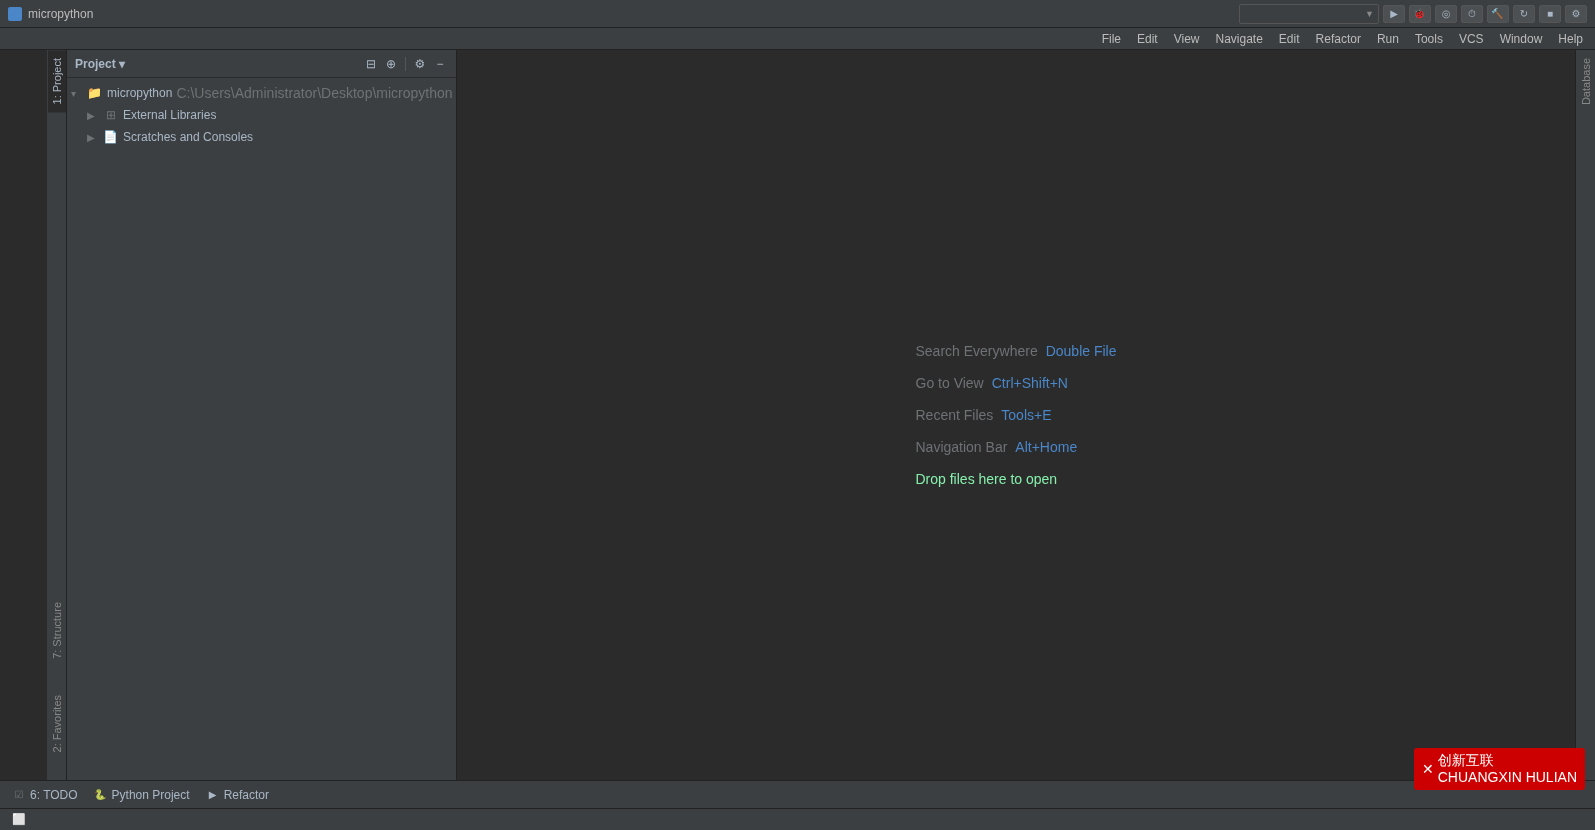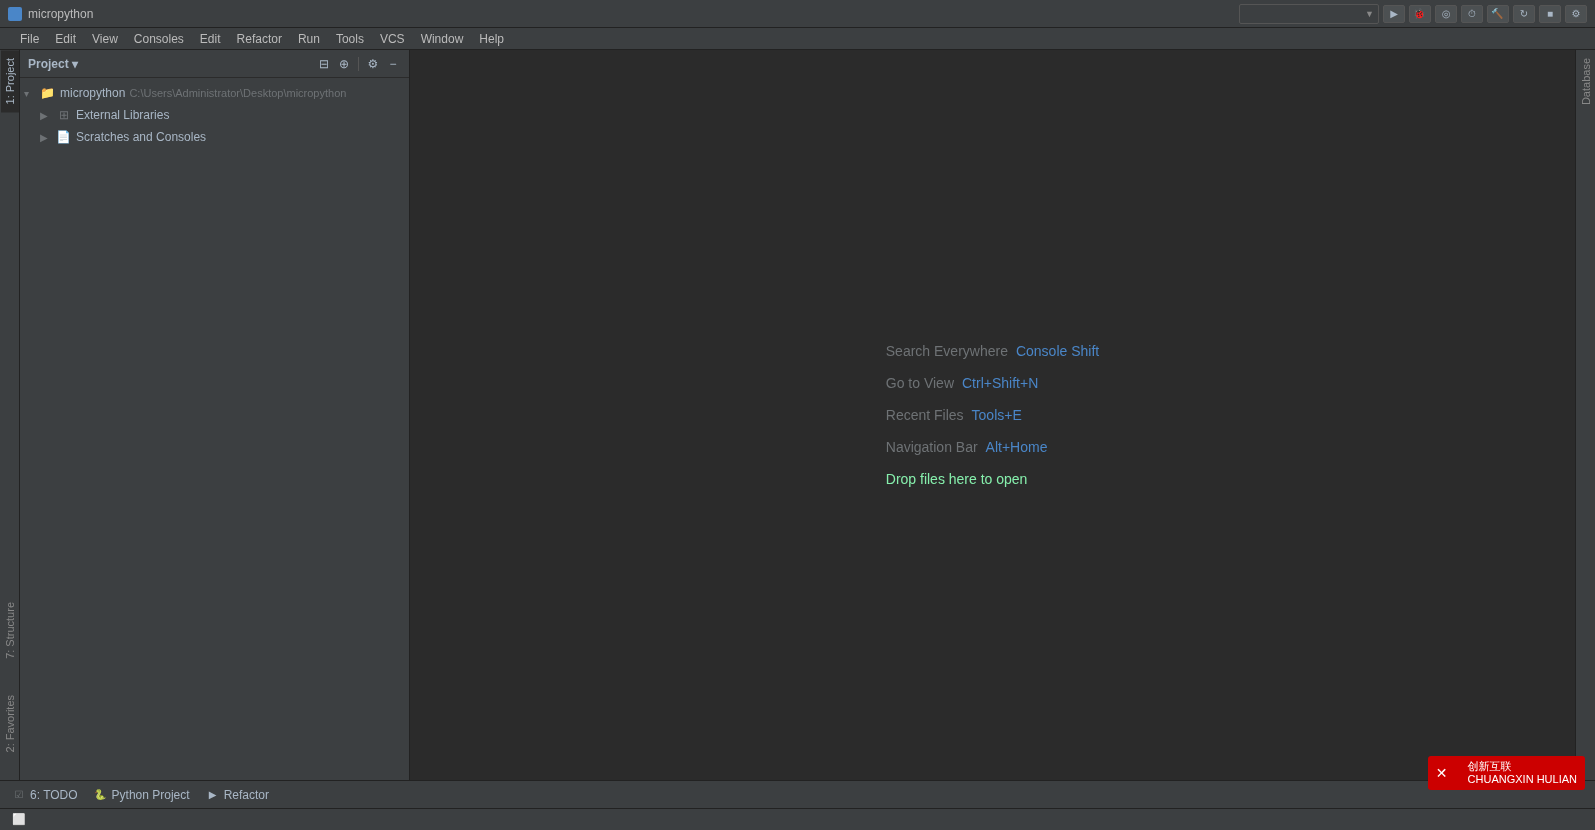--- a/index.html
+++ b/index.html
@@ -69,36 +69,38 @@
       color: #a9b7c6;
       font-size: 11px;
     }
 
     
     #menu-bar {
       height: 22px;
       background: #3c3f41;
       display: flex;
       align-items: center;
-      padding: 0 12px;
+      padding: 0 4px;
       border-bottom: 1px solid #222;
       flex-shrink: 0;
+      justify-content: flex-end;
     }
     .menu-item {
       padding: 2px 8px;
       color: #bbbbbb;
       font-size: 12px;
       cursor: pointer;
     }
 
     
     #main {
       display: flex;
       flex: 1;
       overflow: hidden;
+      padding-left: 47px;
     }
 
     
     #left-tabs {
       width: 20px;
       background: #3c3f41;
       display: flex;
       flex-direction: column;
       align-items: center;
       border-right: 1px solid #222;
@@ -183,21 +185,21 @@
       height: 16px;
       margin-right: 4px;
       flex-shrink: 0;
       display: flex;
       align-items: center;
       justify-content: center;
       font-size: 12px;
     }
     .folder-icon { color: #d4a04a; }
     .tree-label { color: #a9b7c6; font-size: 12px; }
-    .tree-path { color: #6e7275; font-size: 11px; margin-left: 4px; }
+    .tree-path { color: #6e7275; font-size: 14px; margin-left: 4px; }
 
     
     #editor-area {
       flex: 1;
       background: #2b2b2b;
       display: flex;
       flex-direction: column;
       align-items: center;
       justify-content: center;
       position: relative;
@@ -324,21 +326,21 @@
     <div class="tb-btn">↻</div>
     <div class="tb-btn">■</div>
     <div class="tb-btn">⚙</div>
   </div>
 </div>
 
 <div id="menu-bar">
   <span class="menu-item">File</span>
   <span class="menu-item">Edit</span>
   <span class="menu-item">View</span>
-  <span class="menu-item">Consoles</span>
+  <span class="menu-item">Navigate</span>
   <span class="menu-item">Edit</span>
   <span class="menu-item">Refactor</span>
   <span class="menu-item">Run</span>
   <span class="menu-item">Tools</span>
   <span class="menu-item">VCS</span>
   <span class="menu-item">Window</span>
   <span class="menu-item">Help</span>
 </div>
 
 <div id="main">
@@ -385,21 +387,21 @@
         <div class="tree-icon" style="color:#a9b7c6;">📄</div>
         <span class="tree-label">Scratches and Consoles</span>
       </div>
     </div>
   </div>
 
   <div id="editor-area">
     <div id="editor-hints">
       <div class="hint-row">
         <span class="hint-label">Search Everywhere</span>
-        <span class="hint-shortcut">Console Shift</span>
+        <span class="hint-shortcut">Double File</span>
       </div>
       <div class="hint-row">
         <span class="hint-label">Go to View</span>
         <span class="hint-shortcut">Ctrl+Shift+N</span>
       </div>
       <div class="hint-row">
         <span class="hint-label">Recent Files</span>
         <span class="hint-shortcut">Tools+E</span>
       </div>
       <div class="hint-row">
@@ -431,14 +433,14 @@
     <span>Refactor</span>
   </div>
 </div>
 
 <div id="status-bar">
   <span class="status-item">⬜</span>
 </div>
 
 <div id="watermark">
   <span style="font-size:14px; color:white;">✕</span>
-  <span style="font-size:11px; line-height:1.2;margin-left:16px;">创新互联<br>CHUANGXIN HULIAN</span>
+  <span style="font-size:14px; line-height:1.2;">创新互联<br>CHUANGXIN HULIAN</span>
 </div>
 
 </body></html>

